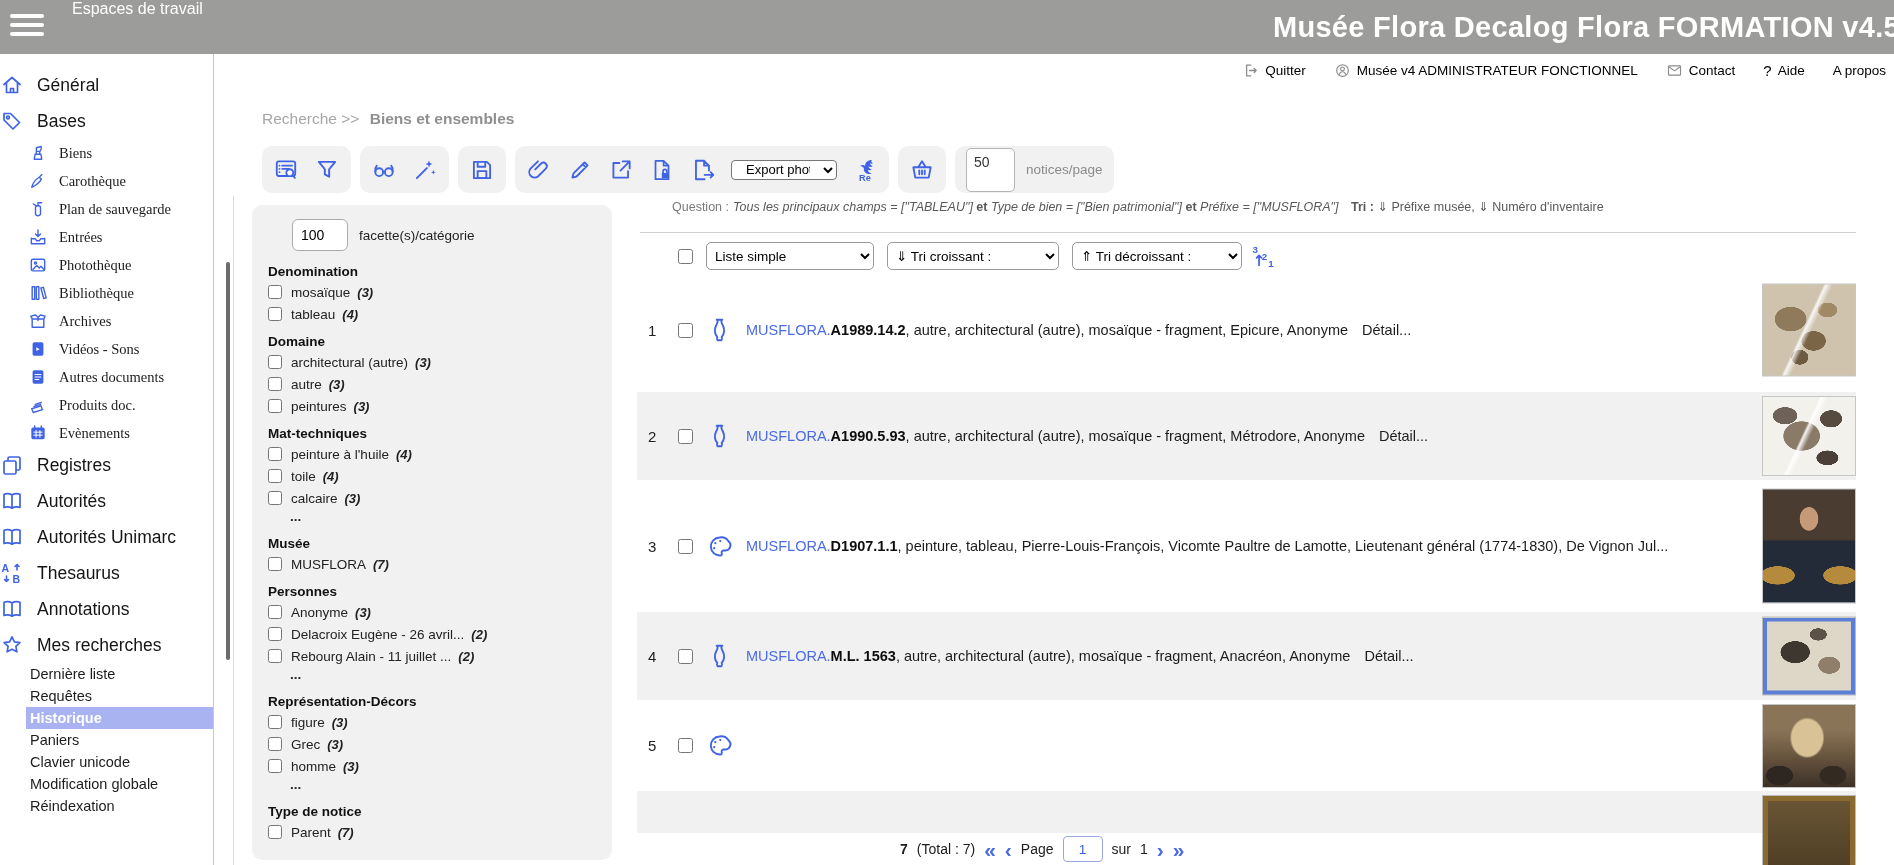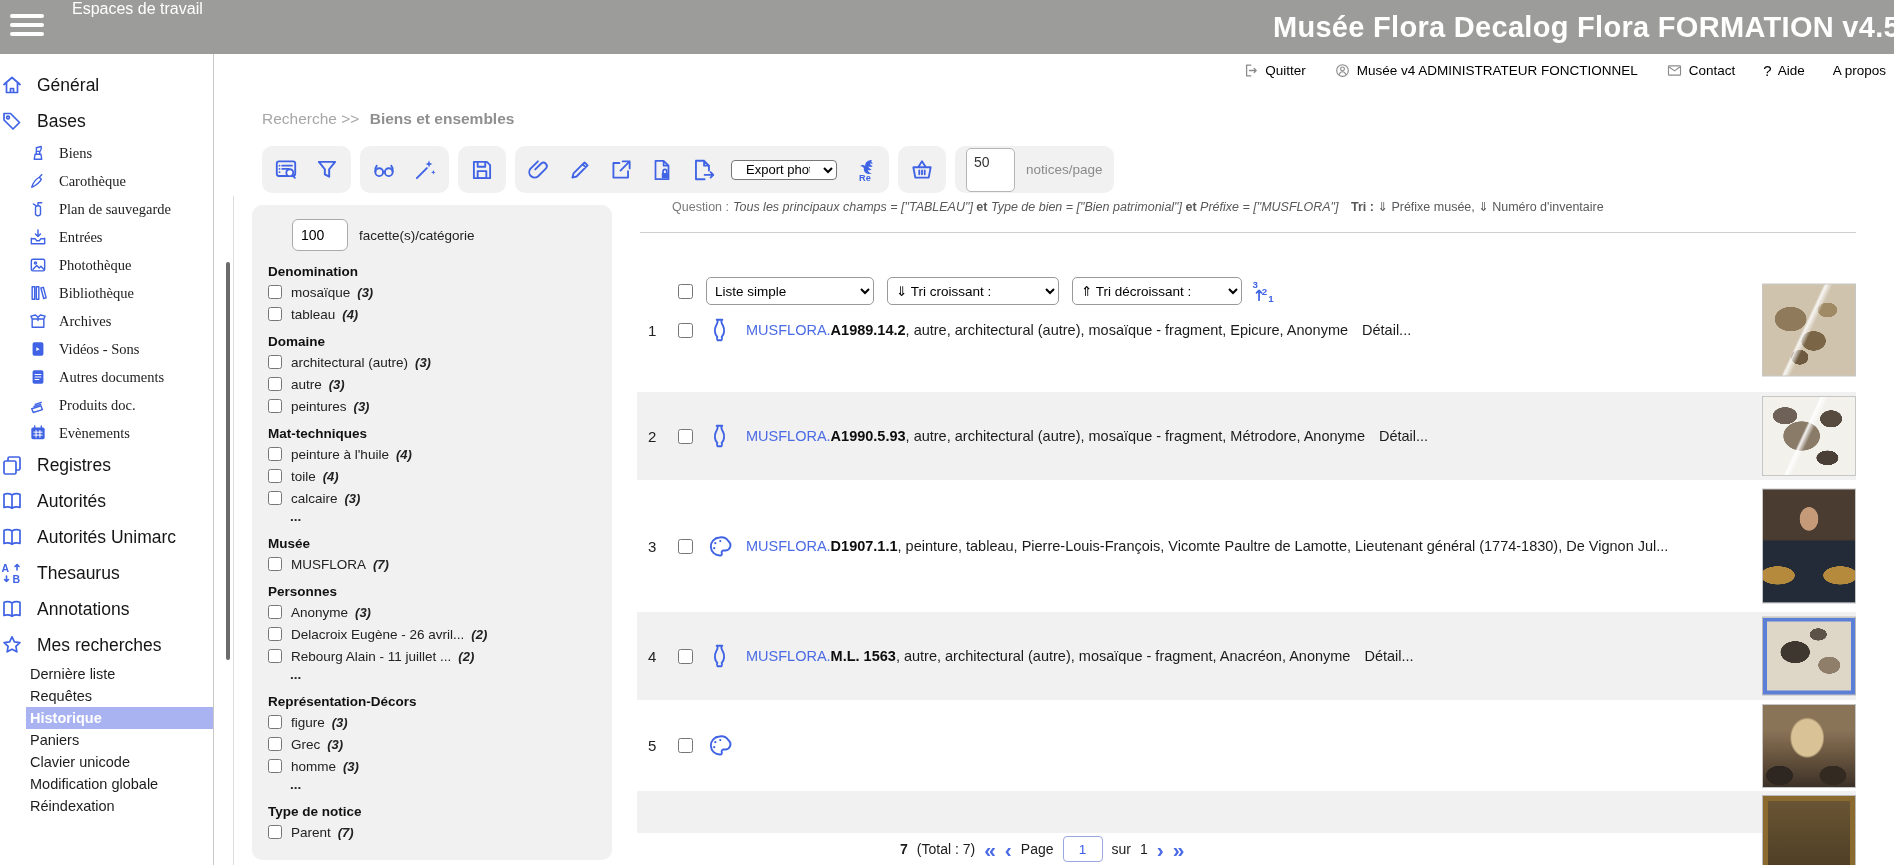--- a/index.html
+++ b/index.html
@@ -58,21 +58,21 @@
   .fitem input{width:14px;height:14px;margin:0;}
   .fitem .cnt{font-weight:bold;font-style:italic;font-size:13px;margin-left:-2px;}
   .fmore{margin-left:22px;font-weight:bold;height:18px;cursor:pointer;}
   
   .question{position:absolute;left:664px;top:199px;width:1216px;font-size:12.5px;color:#58595b;
     white-space:nowrap;overflow:hidden;margin-left:8px;}
   .question .qlabel{color:#7a7a7a;margin-right:4px;}
   .question .it{font-style:italic;}
   .question .bd{font-weight:bold;}
   .qsep{position:absolute;left:640px;top:232px;width:1216px;border-top:1px solid #cfcfcf;}
-  .controls{position:absolute;left:640px;top:240px;height:32px;display:flex;align-items:center;margin-top:35px;}
+  .controls{position:absolute;left:640px;top:240px;height:32px;display:flex;align-items:center;}
   .controls input[type=checkbox]{width:15px;height:15px;margin:0 0 0 38px;}
   .csel{height:28px;font-size:13.5px;border:1px solid #999;border-radius:5px;background:#fff;
     padding:0 4px;margin-left:13px;font-family:"Liberation Sans",sans-serif;}
   .sel-view{width:168px;} .sel-asc{width:172px;} .sel-desc{width:170px;}
   .sort-ic{width:26px;height:26px;color:#3f63e4;margin-left:10px;cursor:pointer;}
   .rows{position:absolute;left:637px;top:268px;width:1219px;height:597px;}
   .rrow{position:absolute;left:0;width:100%;display:flex;align-items:center;}
   .rrow.shaded{background:#f1f1f1;}
   .rnum{width:30px;padding-left:11px;font-size:15px;flex:0 0 auto;}
   .rrow input[type=checkbox]{width:15px;height:15px;margin:0 13px 0 0;flex:0 0 auto;}

